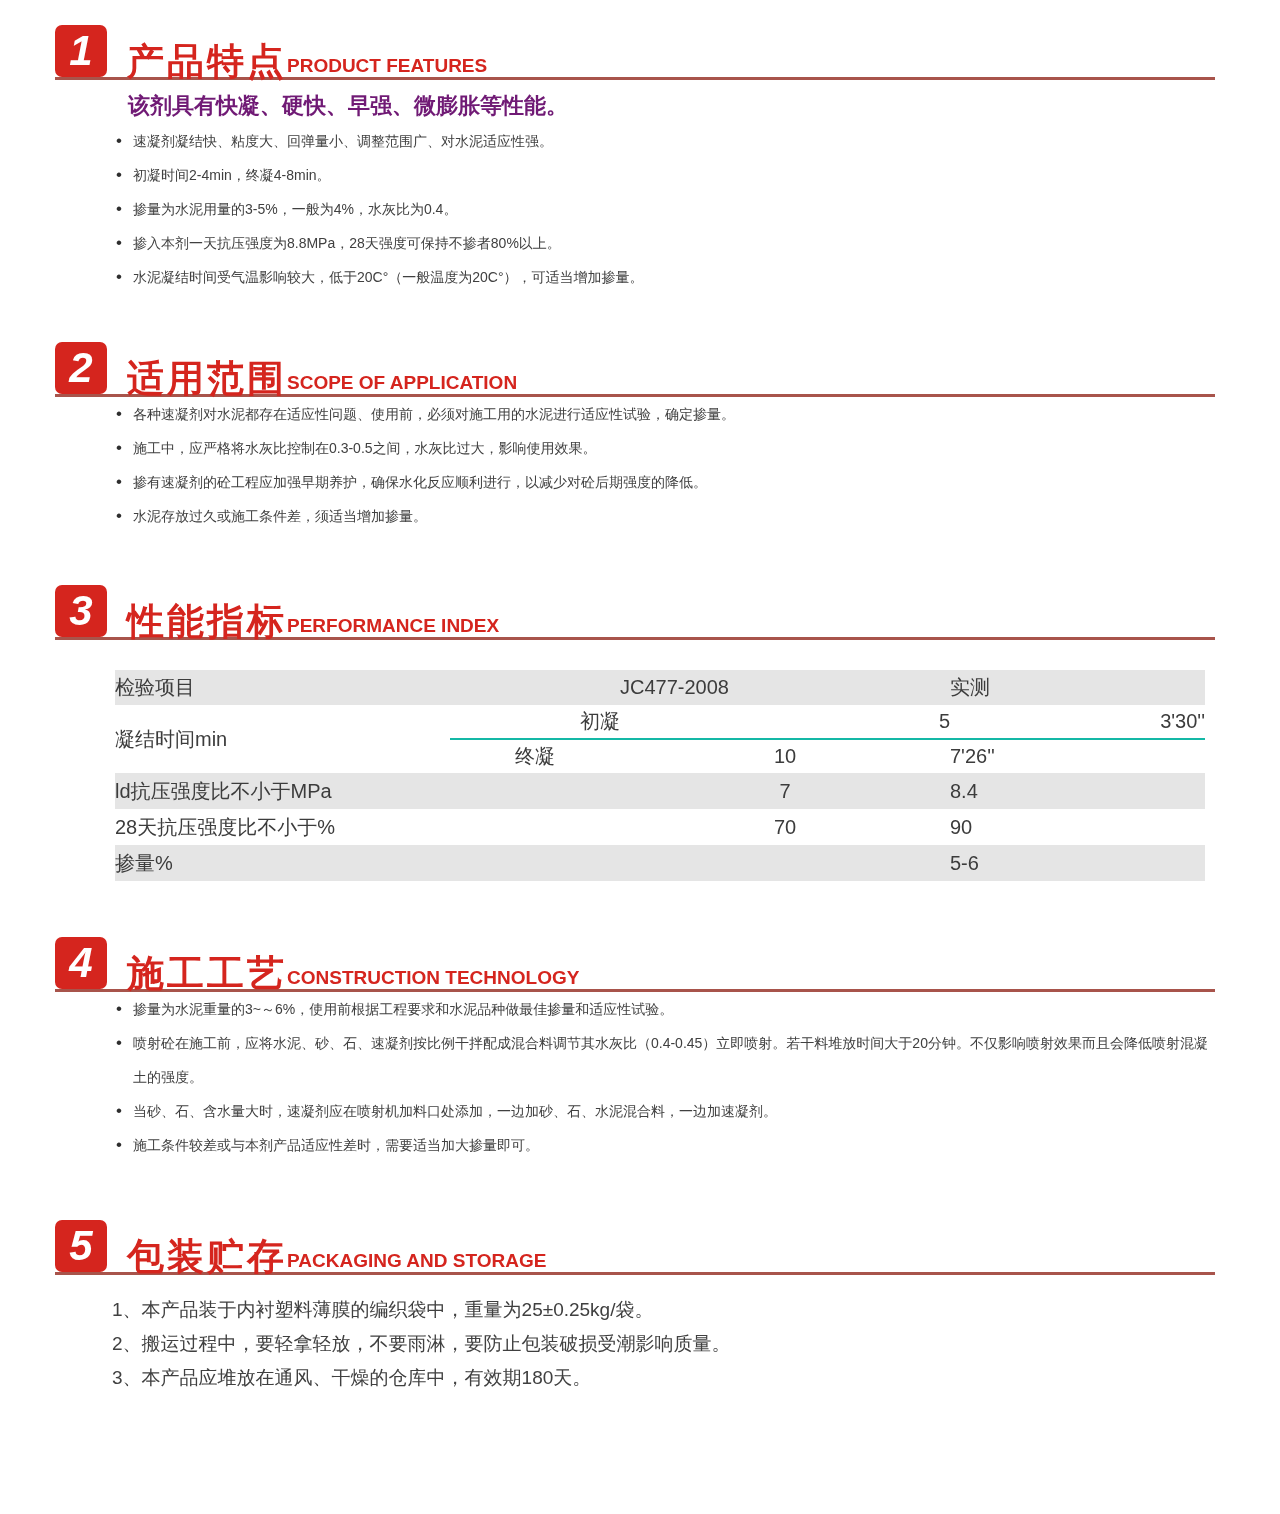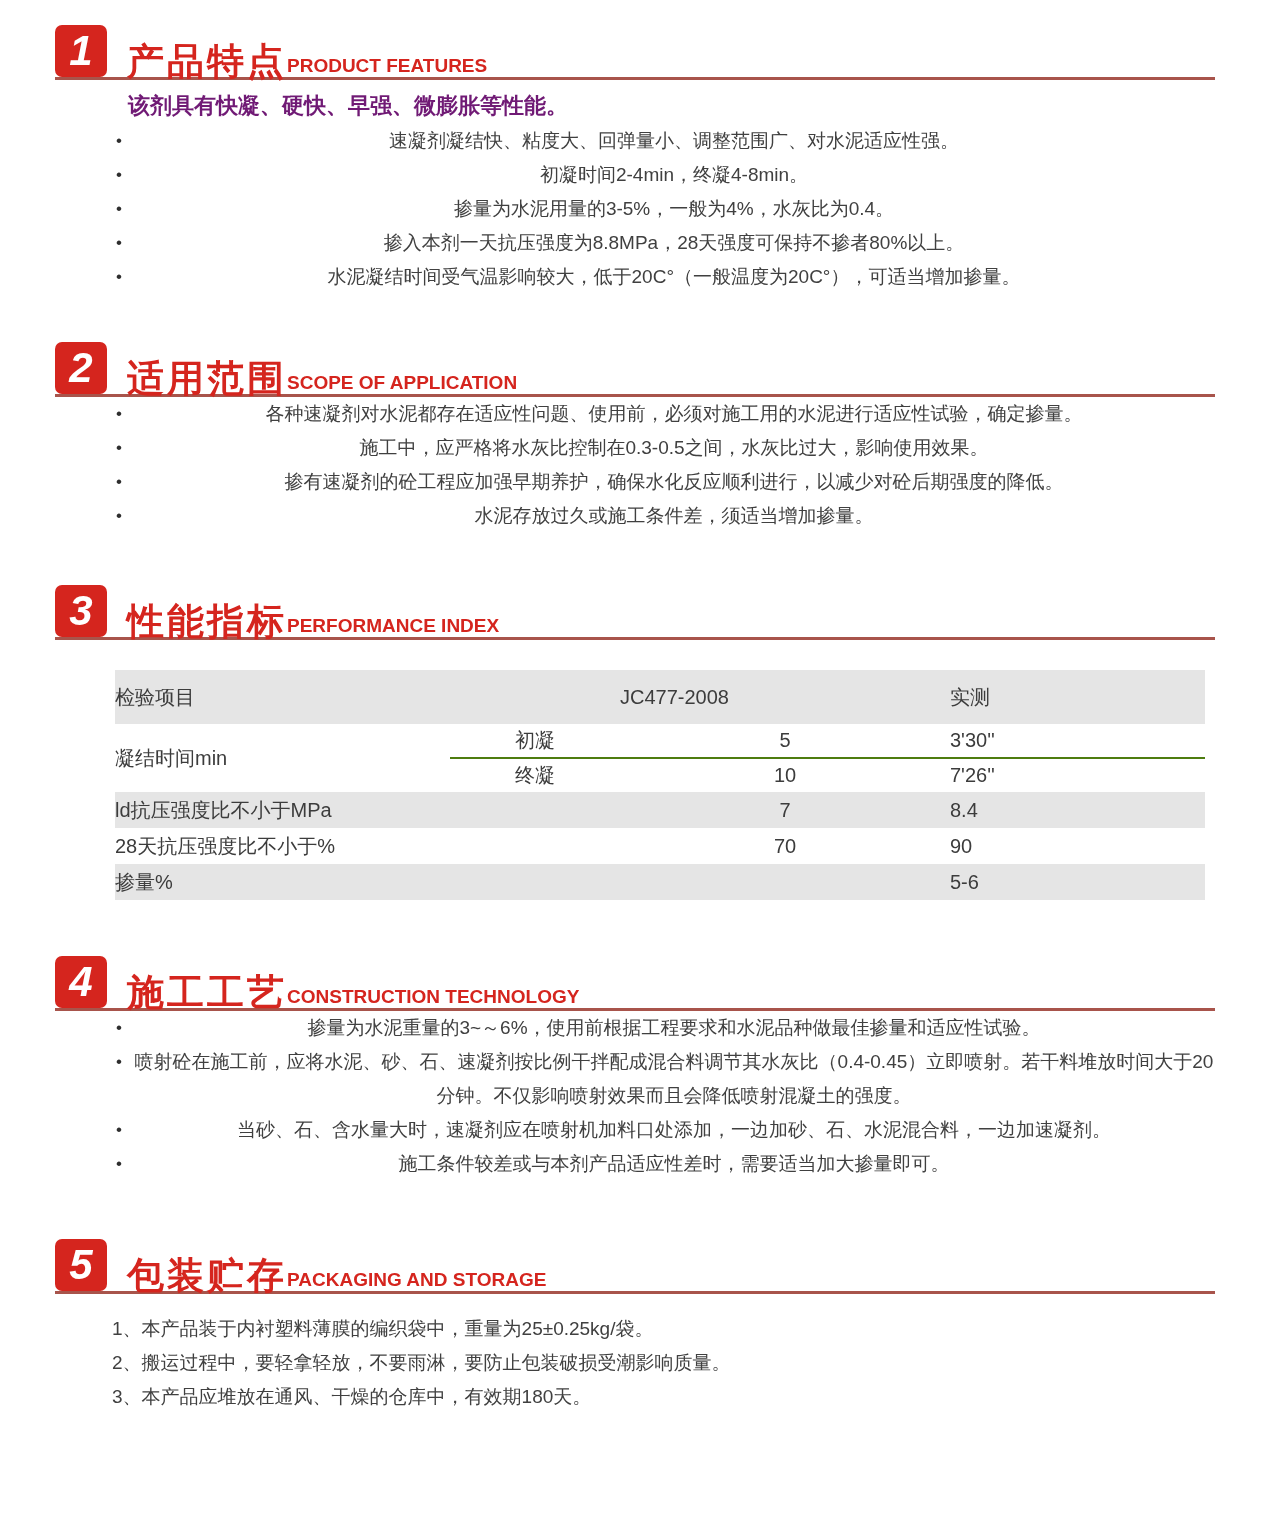--- a/index.html
+++ b/index.html
@@ -49,21 +49,21 @@
 
   
   .lead{
     margin:12px 0 4px 73px;
     font-size:22px;font-weight:bold;color:#701a75;
     line-height:28px;
   }
   ul.bullets{list-style:none;margin:0;padding:0 0 0 60px;}
   ul.bullets li{
     position:relative;padding-left:18px;
-    font-size:19px;line-height:34px;text-align:center;
+    font-size:14px;line-height:34px;
   }
   ul.bullets li::before{
     content:"•";
     position:absolute;left:1px;top:0;
     font-size:17px;color:#2e2e2e;
   }
   .mt-sec2{margin-top:48px;}
   .mt-sec3{margin-top:52px;}
   .mt-sec4{margin-top:56px;}
   .mt-sec5{margin-top:58px;}
@@ -72,29 +72,29 @@
   .mt-list4{margin-top:20px;}
 
   
   table.perf{
     border-collapse:collapse;
     margin:30px 0 0 60px;
     width:1090px;
     font-size:20px;color:#3c3c3c;
     table-layout:fixed;
   }
-  table.perf th{font-weight:normal;text-align:left;height:54px;padding:0;}
+  table.perf th{font-weight:normal;text-align:left;height:35px;padding:0;}
   table.perf td{height:36px;padding:0;}
   table.perf .h-sub{height:33px;}
   tr.gray{background:var(--gray-row);}
   .cell-item{padding-left:15px;text-align:left;}
   .cell-sub{text-align:center;padding-right:70px;}
   .cell-jc{text-align:center;}
   .cell-meas{text-align:left;padding-left:85px;}
-  .bline{border-bottom:2px solid #4d7c0f;}
+  .bline{border-bottom:2px solid #14b8a6;text-align:right;}
 
   
   .numbered{margin:18px 0 0 57px;}
   .numbered div{font-size:19px;line-height:34px;}
 </style>
 </head>
 <body>
 
 <div class="page">
 

